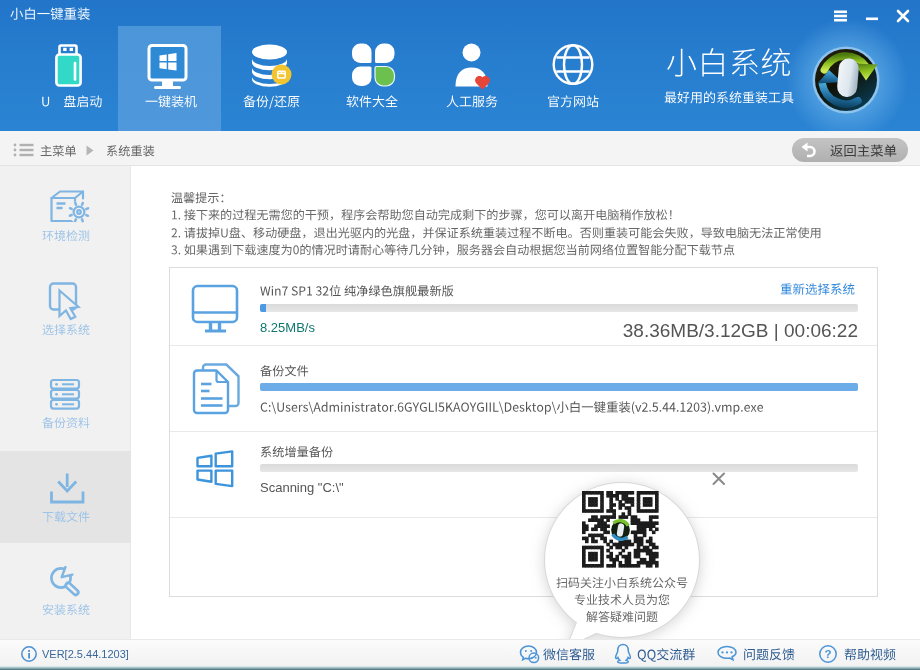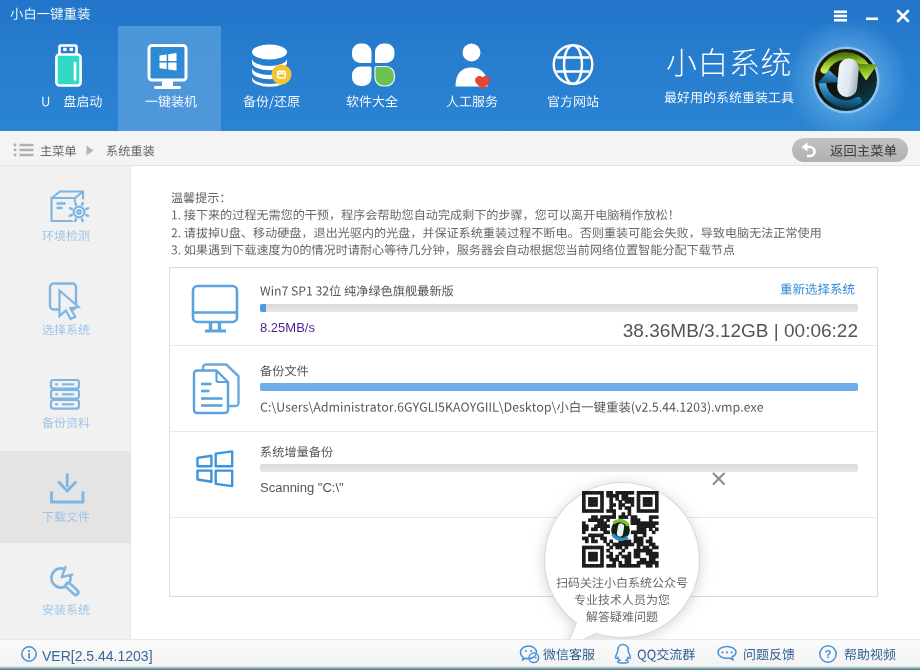--- a/index.html
+++ b/index.html
@@ -551,21 +551,21 @@
         <use href="#g164" x="1000"></use>
         <use href="#g45" x="2000"></use>
         <use href="#g46" x="3000"></use>
         <use href="#g33" x="4000"></use>
         <use href="#g34" x="5000"></use>
       </g>
     </svg>
     <div class="bar" style="left:260px;top:304px;width:598px">
       <div class="fill" style="width:6px"></div>
     </div>
-    <div class="abs" style="left:260px;top:320px;font-size:13px;color:#4c1d95">8.25MB/s</div>
+    <div class="abs" style="left:260px;top:320px;font-size:13px;color:#0f766e">8.25MB/s</div>
     <div class="abs" style="right:62px;top:320px;font-size:19px;color:#555">38.36MB/3.12GB | 00:06:22</div>
     <svg style="position:absolute;left:260.0px;top:361.7px;overflow:visible;" width="51" height="18">
       <g transform="matrix(0.012200,0,0,-0.012200,0,13.42)" fill="#555">
         <use href="#g12" x="0"></use>
         <use href="#g13" x="1000"></use>
         <use href="#g51" x="2000"></use>
         <use href="#g18" x="3000"></use>
       </g>
     </svg>
     <div class="bar" style="left:260px;top:383px;width:598px">
@@ -1040,21 +1040,21 @@
     <svg class="abs" style="left:712px;top:472px" width="14" height="14">
       <path d="M1.5 1.5 L12 12 M12 1.5 L1.5 12" stroke="#8a8a8a" stroke-width="2" stroke-linecap="round"></path>
     </svg>
     <div class="abs statusbar"></div>
     <div class="abs strip"></div>
     <svg class="abs" style="left:21px;top:646px" width="17" height="17">
       <circle cx="8" cy="8" r="7.2" fill="none" stroke="#4a90d2" stroke-width="1.5"></circle>
       <rect x="7.2" y="7" width="1.8" height="5.5" fill="#4a90d2"></rect>
       <rect x="7.2" y="4" width="1.8" height="1.9" fill="#4a90d2"></rect>
     </svg>
-    <div class="abs" style="left:42px;top:647.5px;font-size:14px;color:#39679a">VER[2.5.44.1203]</div>
+    <div class="abs" style="left:42px;top:647.5px;font-size:11px;color:#39679a">VER[2.5.44.1203]</div>
     <svg class="abs" style="left:0;top:0" width="920" height="670">
       <g fill="none" stroke="#4a94d8" stroke-width="1.5" transform="translate(519,644)">
         <path d="M9.5 2 c-4.5 0-8 2.9-8 6.4 c0 2 1.1 3.7 2.9 4.9 l-0.7 2.4 2.8-1.4 c0.9.3 1.9.5 3 .5 4.4 0 8-2.9 8-6.4 0-3.5-3.6-6.4-8-6.4Z"></path>
         <circle cx="14.8" cy="13.8" r="4.8"></circle>
         <g fill="#4a94d8" stroke="none">
           <circle cx="6.8" cy="7" r="1"></circle>
           <circle cx="12.2" cy="7" r="1"></circle>
           <circle cx="12.8" cy="13.8" r="0.9"></circle>
           <circle cx="16.8" cy="13.8" r="0.9"></circle>
         </g>

